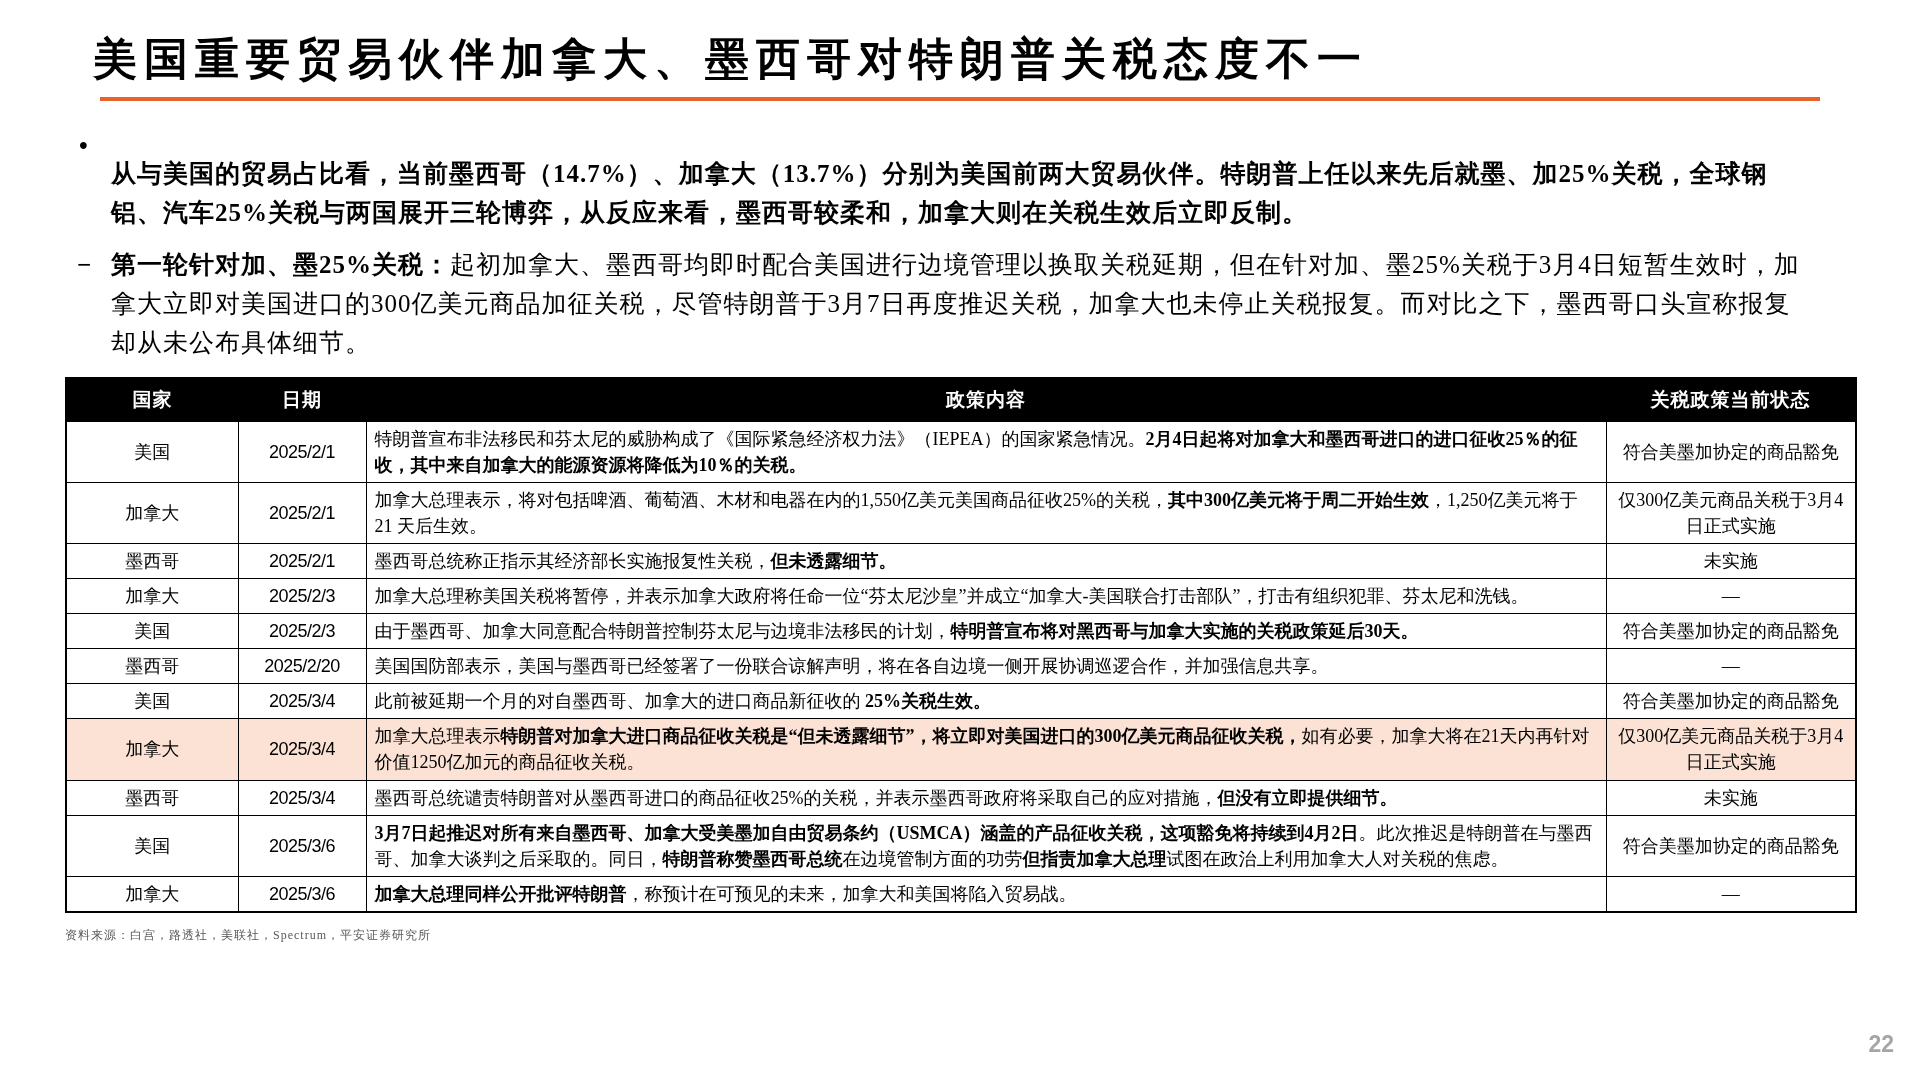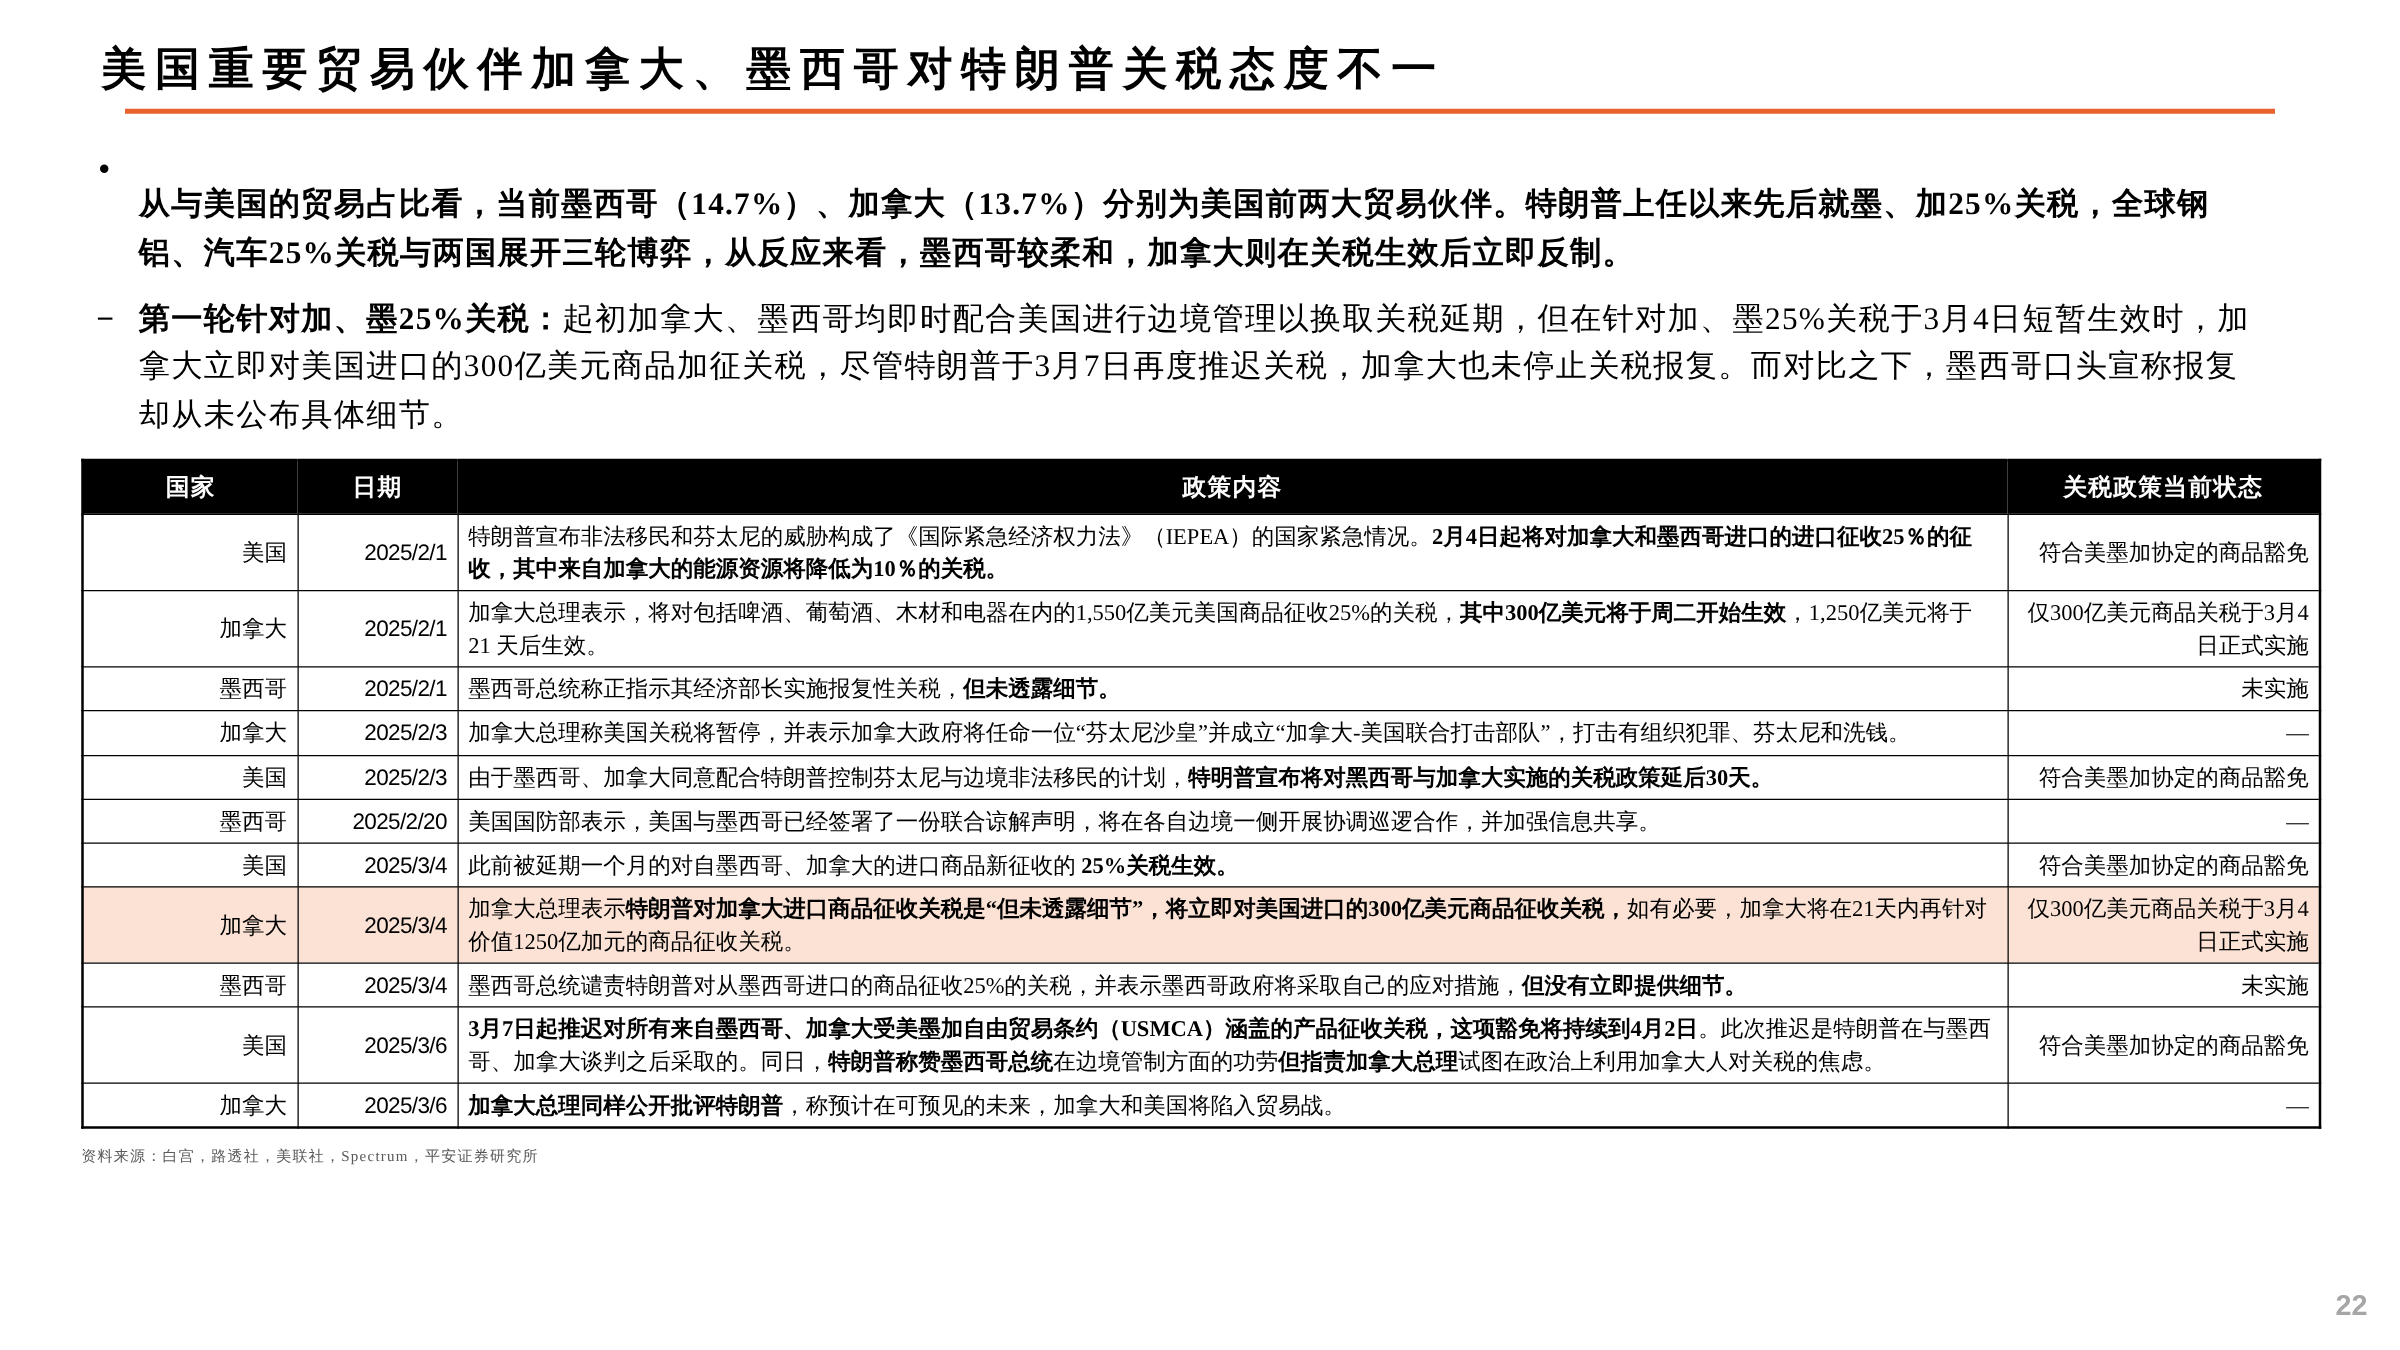--- a/index.html
+++ b/index.html
@@ -14,22 +14,22 @@
   body{
     width:1920px;height:1080px;
     background:#ffffff;
     font-family:"Liberation Serif","DejaVu Serif",serif;
     color:#000;
     position:relative;
     overflow:hidden;
   }
   .slide{padding:34px 65px 0 65px;position:relative;height:100%;}
   .title{
-    margin-left:16px;
-    font-size:36px;
+    margin-left:28px;
+    font-size:44px;
     font-weight:700;
     letter-spacing:7px;
     line-height:1.2;
   }
   .rule{
     height:4px;
     background:var(--accent);
     margin:10px 0 0 35px;
     width:1720px;
   }
@@ -72,21 +72,21 @@
     padding:8px 20px;border:none;
     letter-spacing:1px;
   }
   table.policy td{
     border:1.5px solid #000;
     font-size:18px;
     line-height:1.45;
     padding:4px 8px;
     vertical-align:middle;
   }
-  td.country,td.date,td.status{text-align:right;}
+  td.country,td.date,td.status{text-align:center;}
   td.date{font-family:"Liberation Sans","DejaVu Sans",sans-serif;font-size:17px;letter-spacing:-0.5px;}
   td.status{padding:4px 30px;}
   td.policy-cell{text-align:left;}
   td.policy-cell b{font-weight:700;}
   tr.hl td{background:var(--hl);}
   .footer{
     margin-top:14px;
     margin-left:0;
     color:var(--muted);
     font-size:12px;

